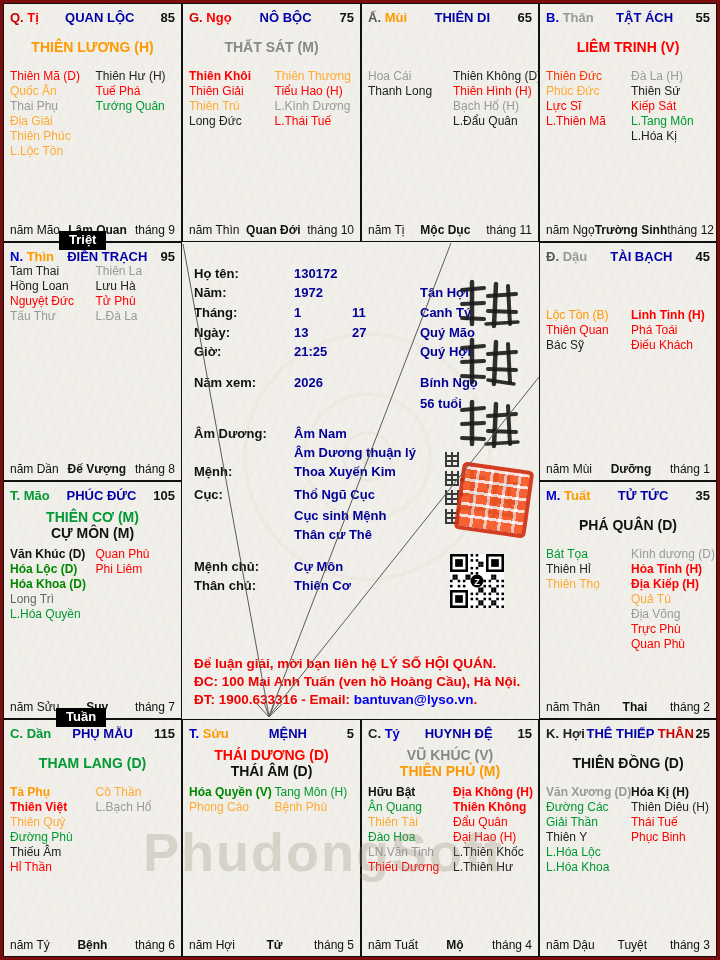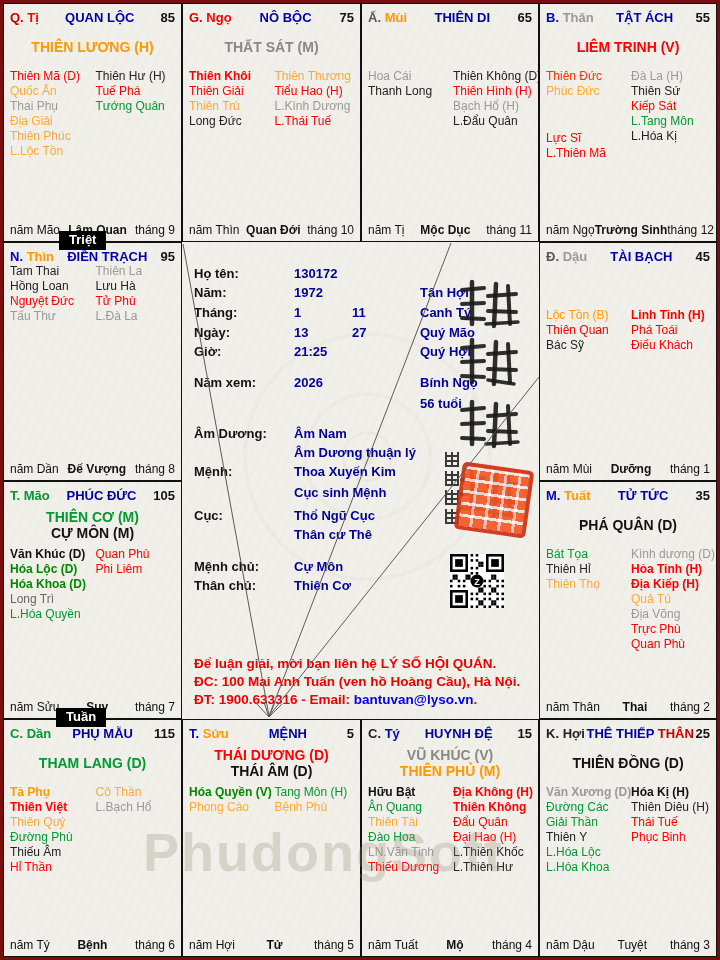--- a/index.html
+++ b/index.html
@@ -143,21 +143,21 @@
             <span class="pal"><span style="color: rgb(0, 0, 170); font-weight: bold;">TẬT ÁCH</span></span>
             <span style="color: rgb(17, 17, 17); font-weight: bold;">55</span>
           </div>
           <div class="main">
             <div style="color: rgb(255, 0, 0);">LIÊM TRINH (V)</div>
           </div>
           <div class="stars">
             <div class="colL">
               <div style="color: rgb(255, 51, 0);">Thiên Đức</div>
               <div style="color: rgb(255, 170, 51);">Phúc Đức</div>
-              <div style="color: rgb(255, 0, 0); margin-top: 32px;">Lực Sĩ</div>
+              <div style="color: rgb(255, 0, 0);">Lực Sĩ</div>
               <div style="color: rgb(255, 0, 0);">L.Thiên Mã</div>
             </div>
             <div class="colR">
               <div style="color: rgb(153, 153, 153);">Đà La (H)</div>
               <div style="color: rgb(34, 34, 34);">Thiên Sứ</div>
               <div style="color: rgb(255, 0, 0);">Kiếp Sát</div>
               <div style="color: rgb(0, 153, 51);">L.Tang Môn</div>
               <div style="color: rgb(34, 34, 34);">L.Hóa Kị</div>
             </div>
           </div>
@@ -440,26 +440,26 @@
             <span class="lb">Âm Dương:</span>
             <span class="v1">Âm Nam</span>
           </div>
           <div class="irow" style="margin-top: 0px;">
             <span class="v1">Âm Dương thuận lý</span>
           </div>
           <div class="irow" style="margin-top: 0px;">
             <span class="lb">Mệnh:</span>
             <span class="v1">Thoa Xuyến Kim</span>
           </div>
-          <div class="irow" style="margin-top: 2px;">
-            <span class="v1">Cục sinh Mệnh</span>
-          </div>
           <div class="irow" style="margin-top: 4px;">
             <span class="lb">Cục:</span>
             <span class="v1">Thổ Ngũ Cục</span>
+          </div>
+          <div class="irow" style="margin-top: 2px;">
+            <span class="v1">Cục sinh Mệnh</span>
           </div>
           <div class="irow" style="margin-top: 0px;">
             <span class="v1">Thân cư Thê</span>
           </div>
           <div class="irow" style="margin-top: 13px;">
             <span class="lb">Mệnh chủ:</span>
             <span class="v1">Cự Môn</span>
           </div>
           <div class="irow" style="margin-top: 0px;">
             <span class="lb">Thân chủ:</span>

